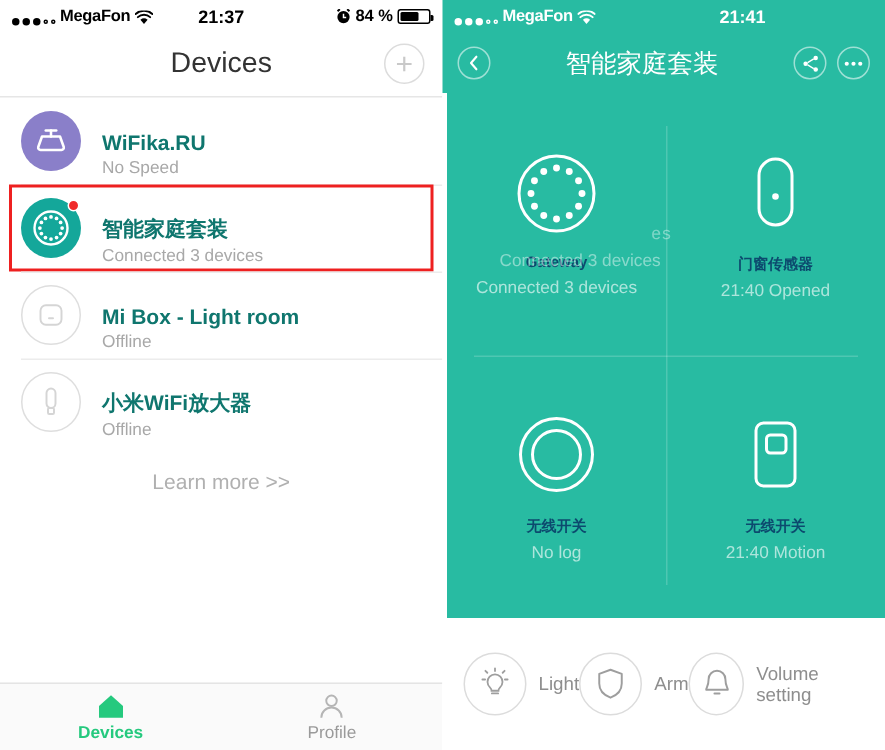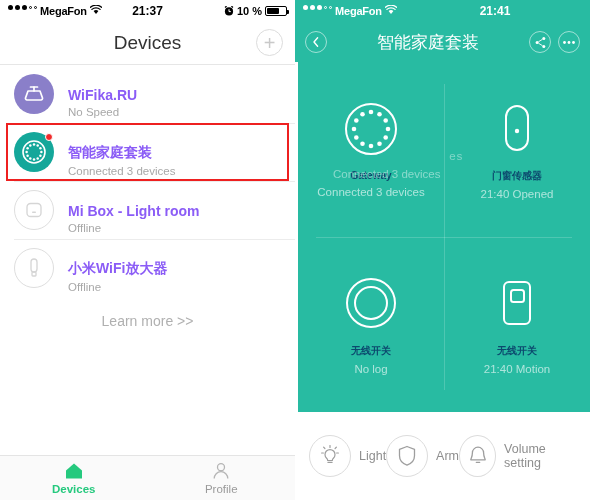--- a/index.html
+++ b/index.html
@@ -16,21 +16,21 @@
     width: 295px; height: 500px;
     background: #ffffff;
     position: relative;
     display: flex; flex-direction: column;
   }
   .statusbar {
     height: 22px; display: flex; align-items: center;
     padding: 0 8px; font-size: 11px; font-weight: bold;
     color: #000;
   }
-  .sb-left { display: flex; align-items: flex-start; gap: 3px; width: 105px; }
+  .sb-left { display: flex; align-items: flex-end; gap: 3px; width: 105px; }
   .sb-dots { display: flex; gap: 2px; align-items: center; }
   .sb-dots i { width: 5px; height: 5px; border-radius: 50%; background: #000; display:block; }
   .sb-dots i.hollow { background: transparent; border: 1px solid #000; width:3px; height:3px;}
   .carrier { font-size: 11px; font-weight: bold; letter-spacing: -0.2px;}
   .wifi-glyph { font-size: 11px; }
   .sb-center { flex: 1; text-align: center; font-size: 12px; font-weight: bold; }
   .sb-right { width: 105px; display: flex; align-items: center; justify-content: flex-end; gap: 3px; font-size: 11px; font-weight: bold; }
   .alarm-glyph { font-size: 10px; }
   .batt { width: 22px; height: 10px; border: 1px solid #000; border-radius: 2px; position: relative; display:inline-block; }
   .batt::after { content:""; position:absolute; right:-3px; top:3px; width:2px; height:4px; background:#000; border-radius:0 1px 1px 0;}
@@ -53,21 +53,21 @@
   .device-list { flex: 1; }
   .device-row {
     display:flex; align-items:center; height: 58px;
     padding: 0 14px; position: relative;
   }
   .device-row + .device-row::before {
     content:""; position:absolute; left:14px; right:0; top:0; height:1px; background:#ececec;
   }
   .dev-icon { width: 40px; height: 40px; flex:none; position:relative; margin-right: 14px; }
   .dev-text { display:flex; flex-direction: column; justify-content:center; gap:3px; }
-  .dev-title { font-size: 14px; color:#8b5cf6; font-weight: 600; margin-top: 17px; }
+  .dev-title { font-size: 14px; color:#0f766e; font-weight: 600; margin-top: 17px; }
   .dev-sub { font-size: 11.5px; color:#a8a8a8; }
 
   .highlight-box {
     position:absolute; left: 6px; right: 6px; top: 0px; bottom: 0px;
     border: 2px solid #ee2020; pointer-events:none;
   }
 
   
   .ic-circle { width:40px; height:40px; border-radius:50%; display:flex; align-items:center; justify-content:center; }
   .ic-router { background:#8a7fc9; }
@@ -121,21 +121,21 @@
   .tile-icon { margin-bottom: 13px; }
   .tile-title { color:#0c4a6e; font-size:10px; font-weight:600; }
   .tile-sub { color: rgba(255,255,255,.62); font-size: 11.5px; margin-top:5px; }
   .vline { position:absolute; left:50%; top:22px; bottom:22px; width:1px; background: rgba(255,255,255,.18); }
   .hline { position:absolute; left:18px; right:18px; top:50%; height:1px; background: rgba(255,255,255,.18); }
   .bleed {
     position:absolute; color: rgba(255,255,255,.45); font-size:11.5px;
     pointer-events:none; white-space:nowrap;
   }
   .bleed.b1 { left: 35px; top: 106px; }
-  .bleed.b2 { left: 151px; top: 88px; color: rgba(255,255,255,.40); font-family: Liberation Mono, monospace; }
+  .bleed.b2 { left: 136px; top: 88px; color: rgba(255,255,255,.40); font-family: Liberation Mono, monospace; }
 
   .bottom-actions { flex:1; display:flex; align-items:center; justify-content:space-around; padding: 0 14px; background:#fff;}
   .ba { display:flex; flex-direction:row; align-items:center; gap:8px; }
   .ba-circle { width:42px; height:42px; border-radius:50%; border:1px solid #dcdcdc; display:flex; align-items:center; justify-content:center; }
   .ba-label { font-size: 12.5px; color:#8e8e8e; }
   svg { display:block; }
 </style>
 </head>
 <body>
 
@@ -163,21 +163,21 @@
       </div>
       <div class="sb-center">21:37</div>
       <div class="sb-right">
         <span class="alarm-glyph">
           <svg width="10" height="10" viewBox="0 0 10 10">
               <circle cx="5" cy="5.4" r="4.1" fill="#000"></circle>
               <path d="M5 3.2 v2.4 h1.8" stroke="#fff" stroke-width="1" fill="none"></path>
               <path d="M1 1.4 L2.6 0.2 M9 1.4 L7.4 0.2" stroke="#000" stroke-width="1.3"></path>
             </svg>
         </span>
-        <span>10 %</span>
+        <span>84 %</span>
         <span class="batt">
             <span class="fill"></span>
           </span>
       </div>
     </div>
 
     <div class="navbar">
       <div class="nav-title">Devices</div>
       <div class="plus-btn">
         <span>+</span>

